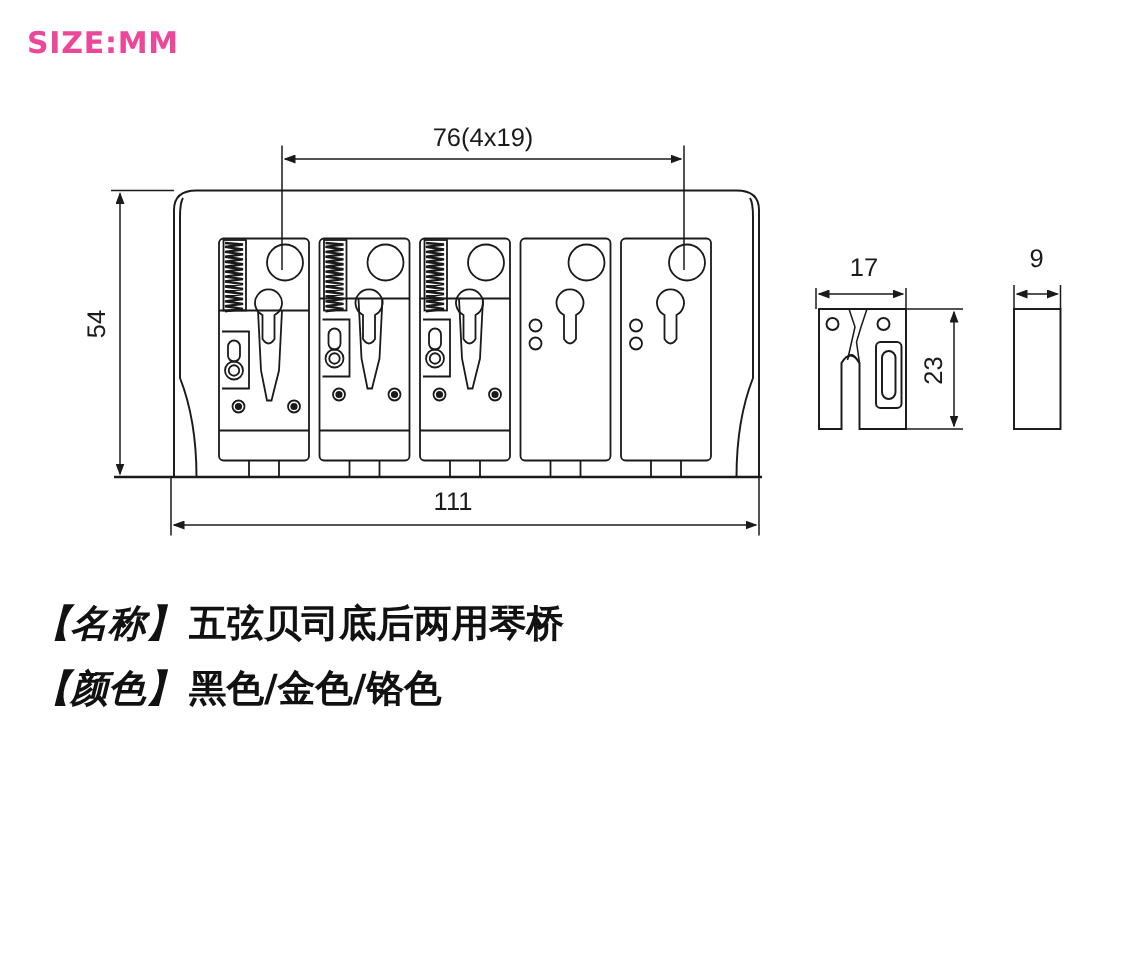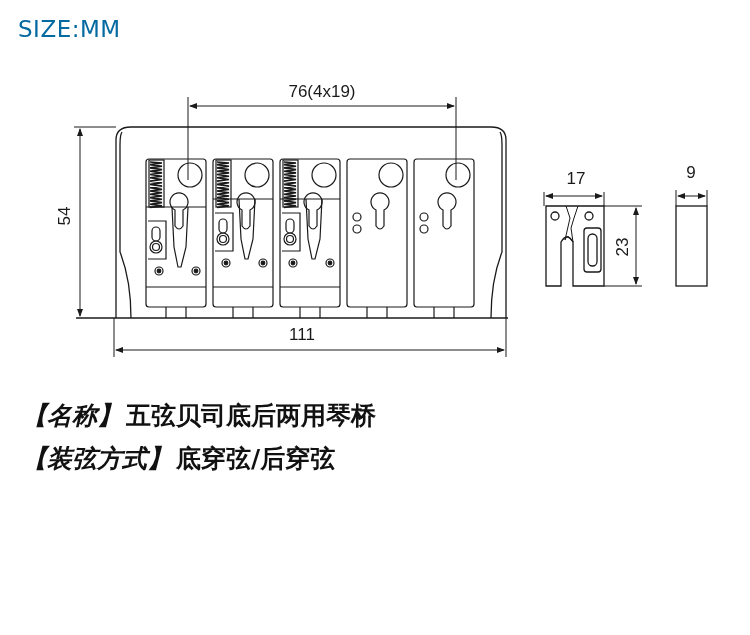--- a/index.html
+++ b/index.html
@@ -1,17 +1,17 @@
 <!DOCTYPE html>
 <html><head>
 <meta charset="utf-8">
 <style>
   html, body { margin: 0; padding: 0; background: #ffffff; }
   body { width: 750px; height: 635px; position: relative; overflow: hidden; font-family: "DejaVu Sans", sans-serif; color: #111; }
-  .size-label { position: absolute; left: 18px; top: 16px; font-family: "DejaVu Sans", sans-serif; font-weight: 400; font-size: 23px; letter-spacing: 0.5px; color: #0369a1; }
+  .size-label { position: absolute; left: 18px; top: 16px; font-family: "DejaVu Sans", sans-serif; font-weight: 700; font-size: 20px; letter-spacing: 0.5px; color: #ec4899; }
   svg.drawing { position: absolute; left: 0; top: 0; }
   svg text { font-family: "Liberation Sans", sans-serif; fill: #1a1a1a; }
   .specs { position: absolute; left: 22px; top: 394px; }
   .spec-row { height: 43px; font-family: "DejaVu Sans", sans-serif; font-weight: bold; font-size: 25px; color: #111; white-space: nowrap; line-height: 43px; }
   .spec-row .key { letter-spacing: 0px; font-style: italic; }
   .spec-row .val { margin-left: 4px; }
 </style>
 </head>
 <body>
 
@@ -162,14 +162,14 @@
   <g stroke="#1a1a1a" stroke-width="1">
     <line x1="676" y1="190" x2="676" y2="206"></line>
     <line x1="707" y1="190" x2="707" y2="206"></line>
     <line x1="678" y1="196" x2="705" y2="196" marker-start="url(#arr)" marker-end="url(#arr)"></line>
   </g>
   <text x="691" y="178" font-size="17" text-anchor="middle">9</text>
 </svg>
 
 <div class="specs">
   <div class="spec-row"><span class="key">【名称】</span><span class="val">五弦贝司底后两用琴桥</span></div>
-  <div class="spec-row"><span class="key">【装弦方式】</span><span class="val">底穿弦/后穿弦</span></div>
+  <div class="spec-row"><span class="key">【颜色】</span><span class="val">黑色/金色/铬色</span></div>
 </div>
 
 </body></html>

